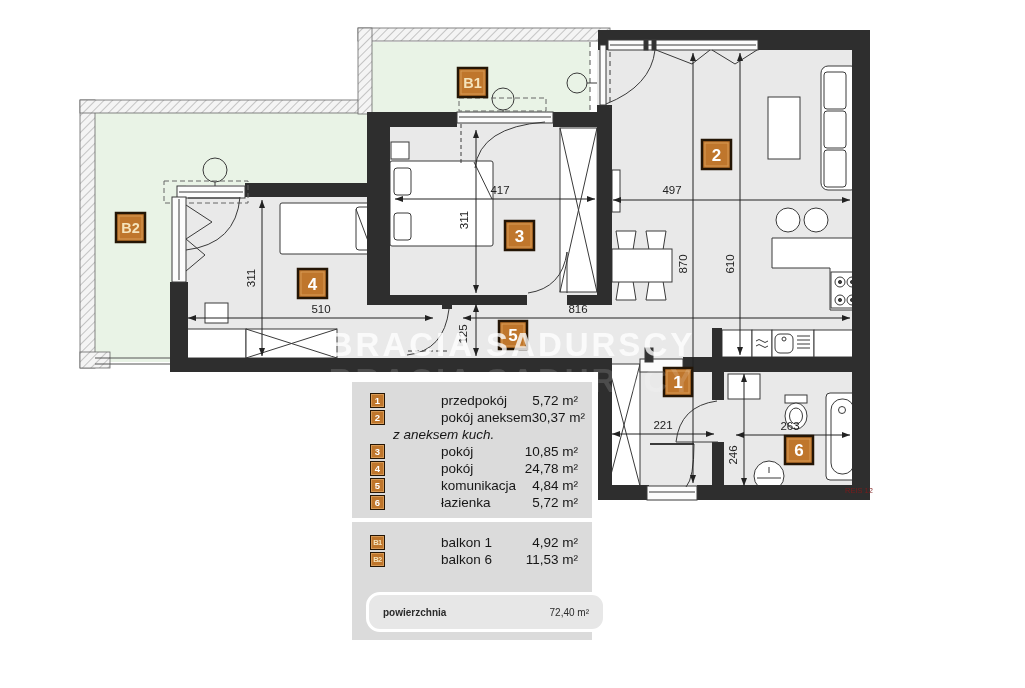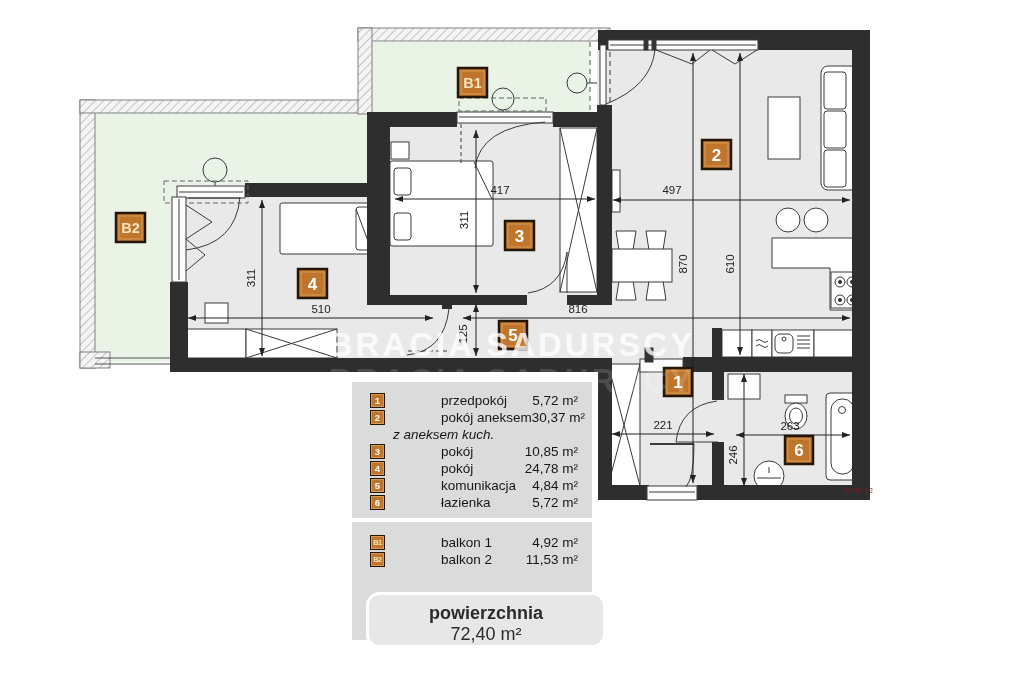--- a/index.html
+++ b/index.html
@@ -13,21 +13,21 @@
   .legend-row{display:flex;align-items:center;height:17px;}
   .legend-row .name{flex:1;white-space:nowrap;margin-left:46px;}
   .legend-row .area{text-align:left;white-space:nowrap;}
   .legend-sub{padding-left:23px;height:17px;line-height:17px;font-style:italic;}
   .lbadge{width:13px;height:13px;margin-right:10px;background:#bf762c;border:1.5px solid #241505;
           box-shadow:inset 0 0 0 1px #d89a55;color:#fff;font-size:9.5px;font-weight:bold;
           display:flex;align-items:center;justify-content:center;flex:0 0 auto;}
   .lbadge.bal{font-size:7.5px;color:#f5e3bb;letter-spacing:-.5px;}
   .total-pill{position:absolute;left:366px;top:592px;width:206px;height:34px;background:#e7e7e7;
               border:3px solid #fff;border-radius:14px;display:flex;align-items:center;
-              justify-content:space-between;padding:8px 14px;font-size:18px;color:#2b2b2b;flex-direction:column;}
+              justify-content:space-between;padding:0 14px;font-size:10px;color:#2b2b2b;}
   .total-pill .tlabel{font-weight:bold;}
 </style>
 </head>
 <body>
 
 <div class="stage">
 
 <svg class="plan-svg" width="1025" height="688" viewBox="0 0 1025 688">
   <defs>
     <pattern id="hatch" width="6" height="6" patternUnits="userSpaceOnUse" patternTransform="rotate(45)">
@@ -329,21 +329,21 @@
 </div>
 
 <div class="legend-box legend-balconies">
   <div class="legend-row">
     <span class="lbadge bal">B1</span>
     <span class="name">balkon 1</span>
     <span class="area">4,92 m²</span>
   </div>
   <div class="legend-row">
     <span class="lbadge bal">B2</span>
-    <span class="name">balkon 2</span>
+    <span class="name">balkon 6</span>
     <span class="area">11,53 m²</span>
   </div>
 </div>
 
 <div class="total-pill">
   <span class="tlabel">powierzchnia</span>
   <span class="tvalue">72,40 m²</span>
 </div>
 
 </div>

